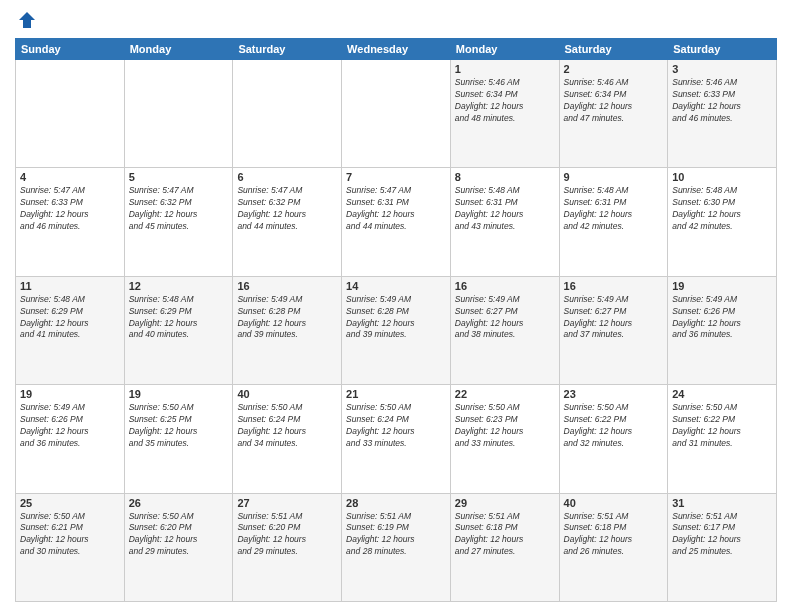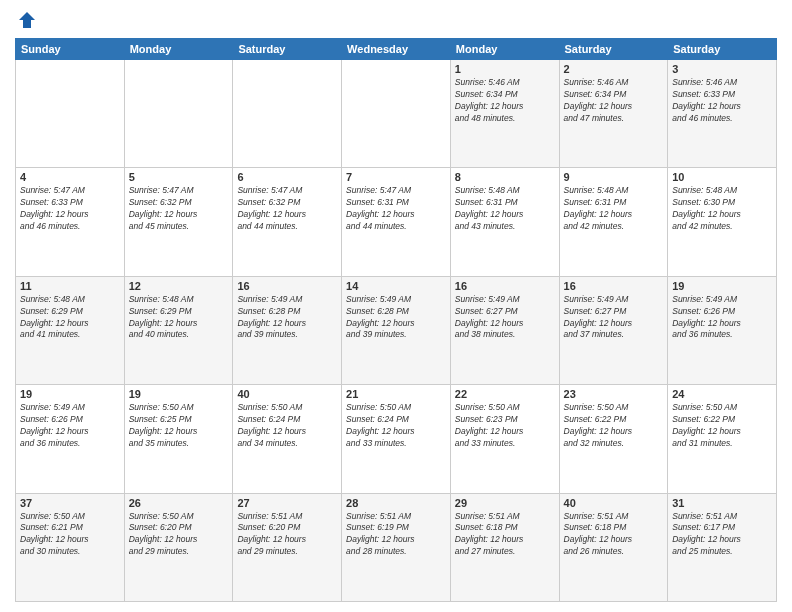--- a/index.html
+++ b/index.html
@@ -309,21 +309,21 @@
           <td>
             <div class="day-number">24</div>
             <div class="day-info" style="white-space: pre-line;">Sunrise: 5:50 AM
 Sunset: 6:22 PM
 Daylight: 12 hours
 and 31 minutes.</div>
           </td>
         </tr>
         <tr>
           <td class="shaded">
-            <div class="day-number">37</div>
+            <div class="day-number">25</div>
             <div class="day-info" style="white-space: pre-line;">Sunrise: 5:50 AM
 Sunset: 6:21 PM
 Daylight: 12 hours
 and 30 minutes.</div>
           </td>
           <td class="shaded">
             <div class="day-number">26</div>
             <div class="day-info" style="white-space: pre-line;">Sunrise: 5:50 AM
 Sunset: 6:20 PM
 Daylight: 12 hours

